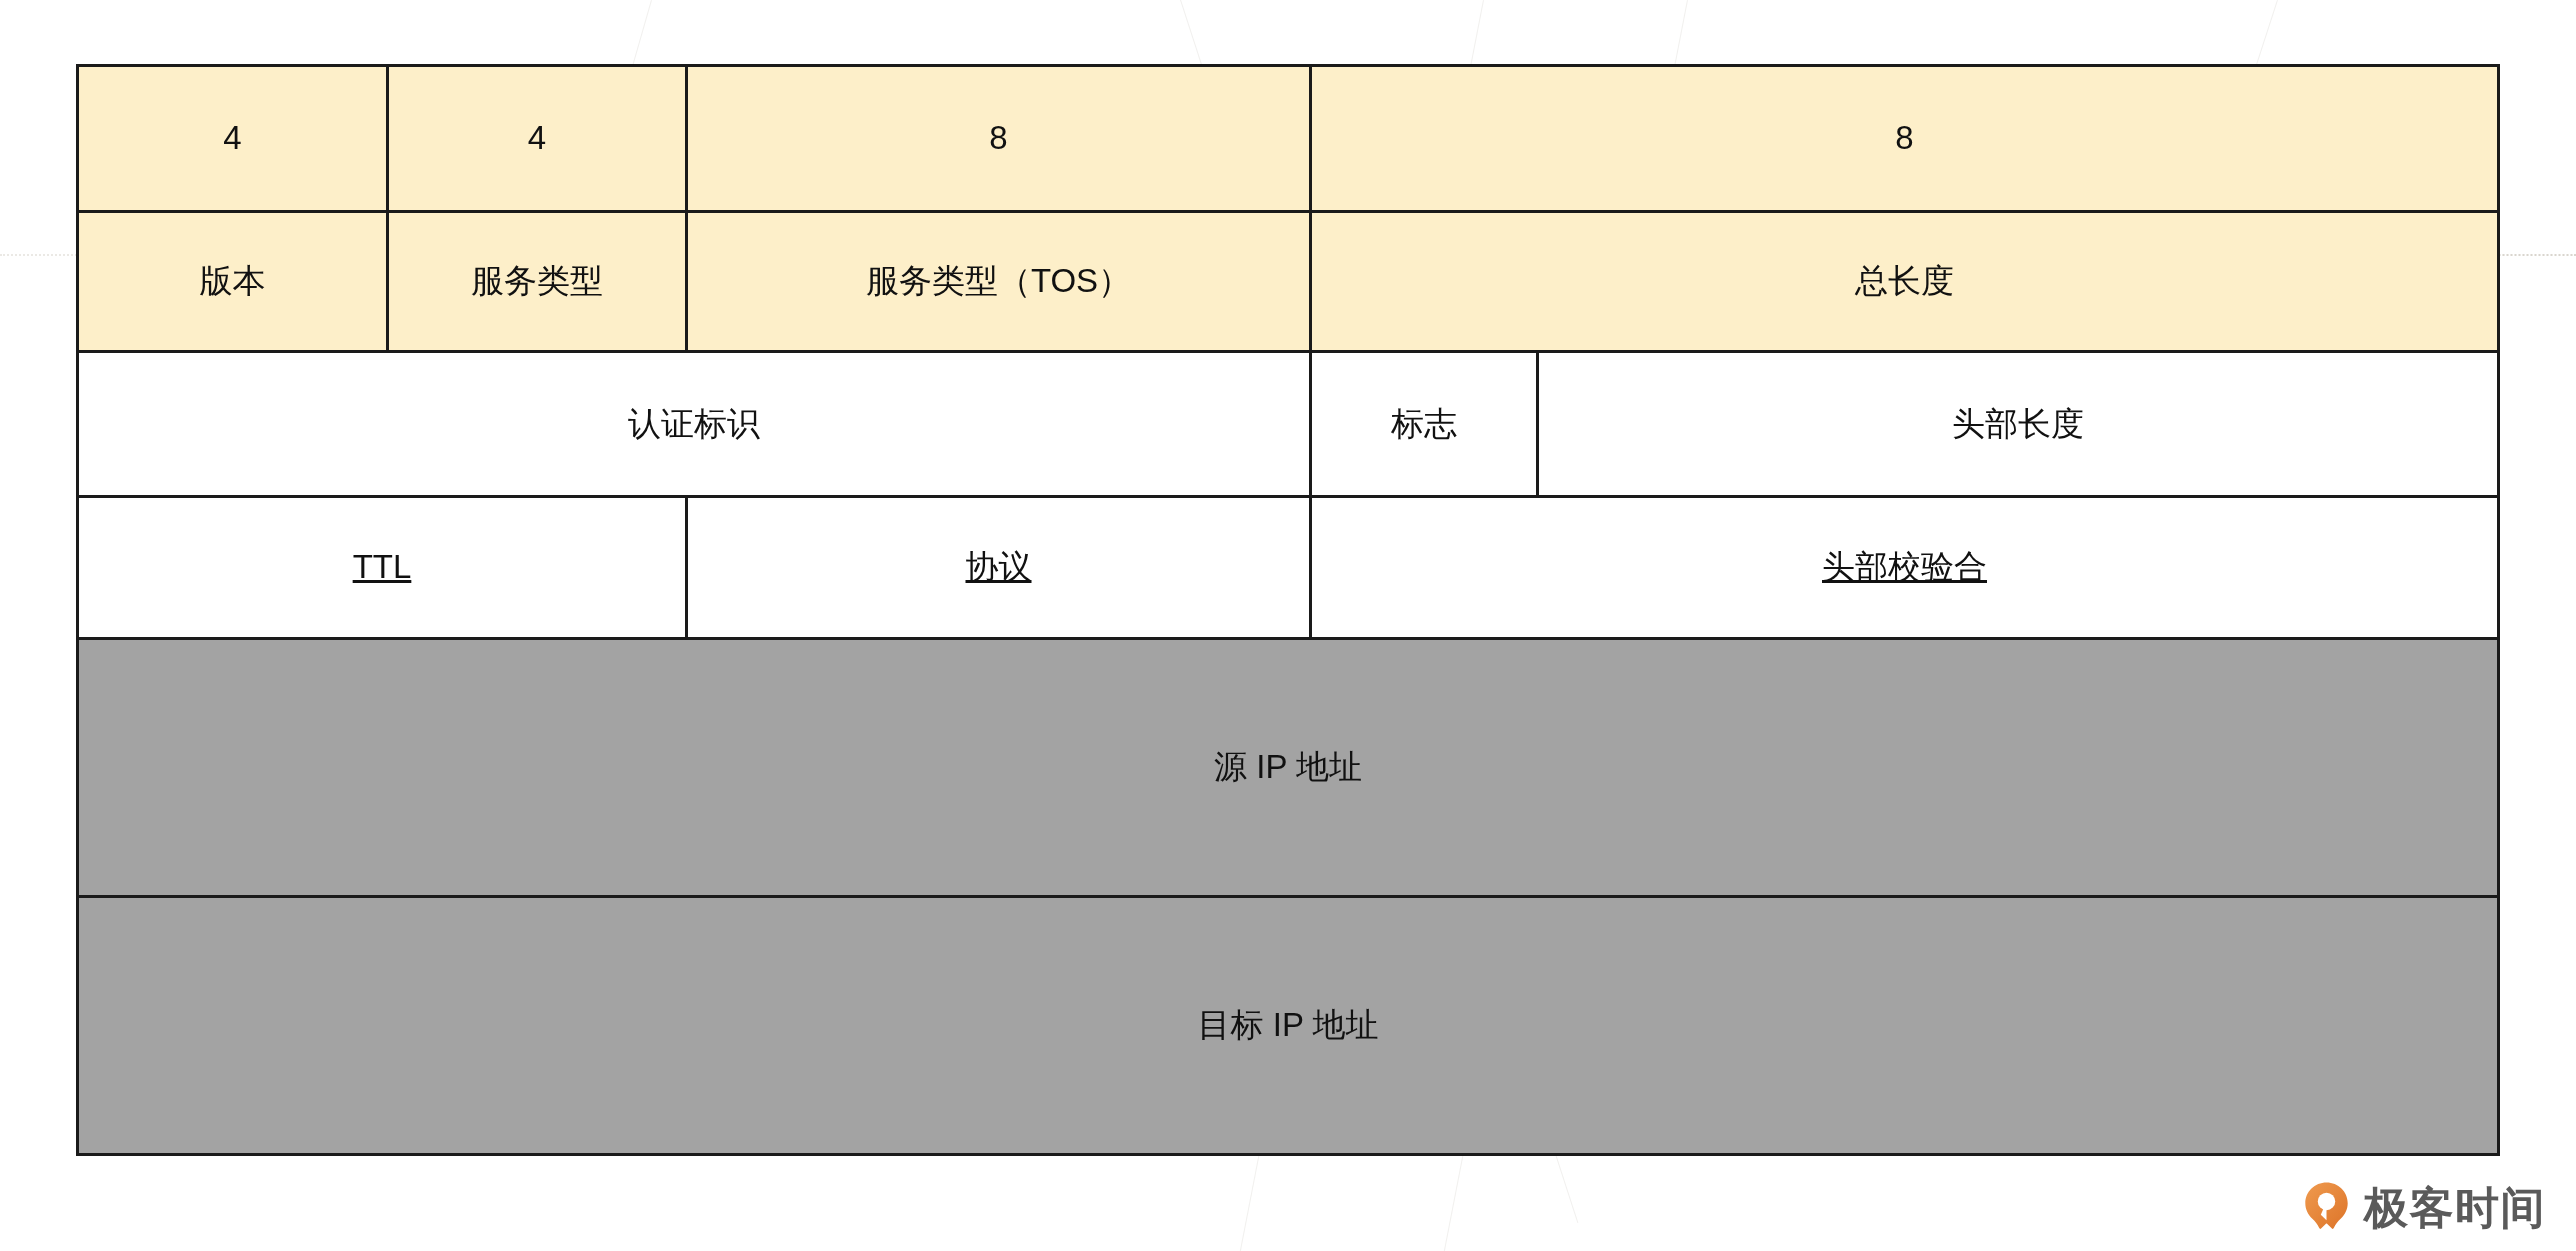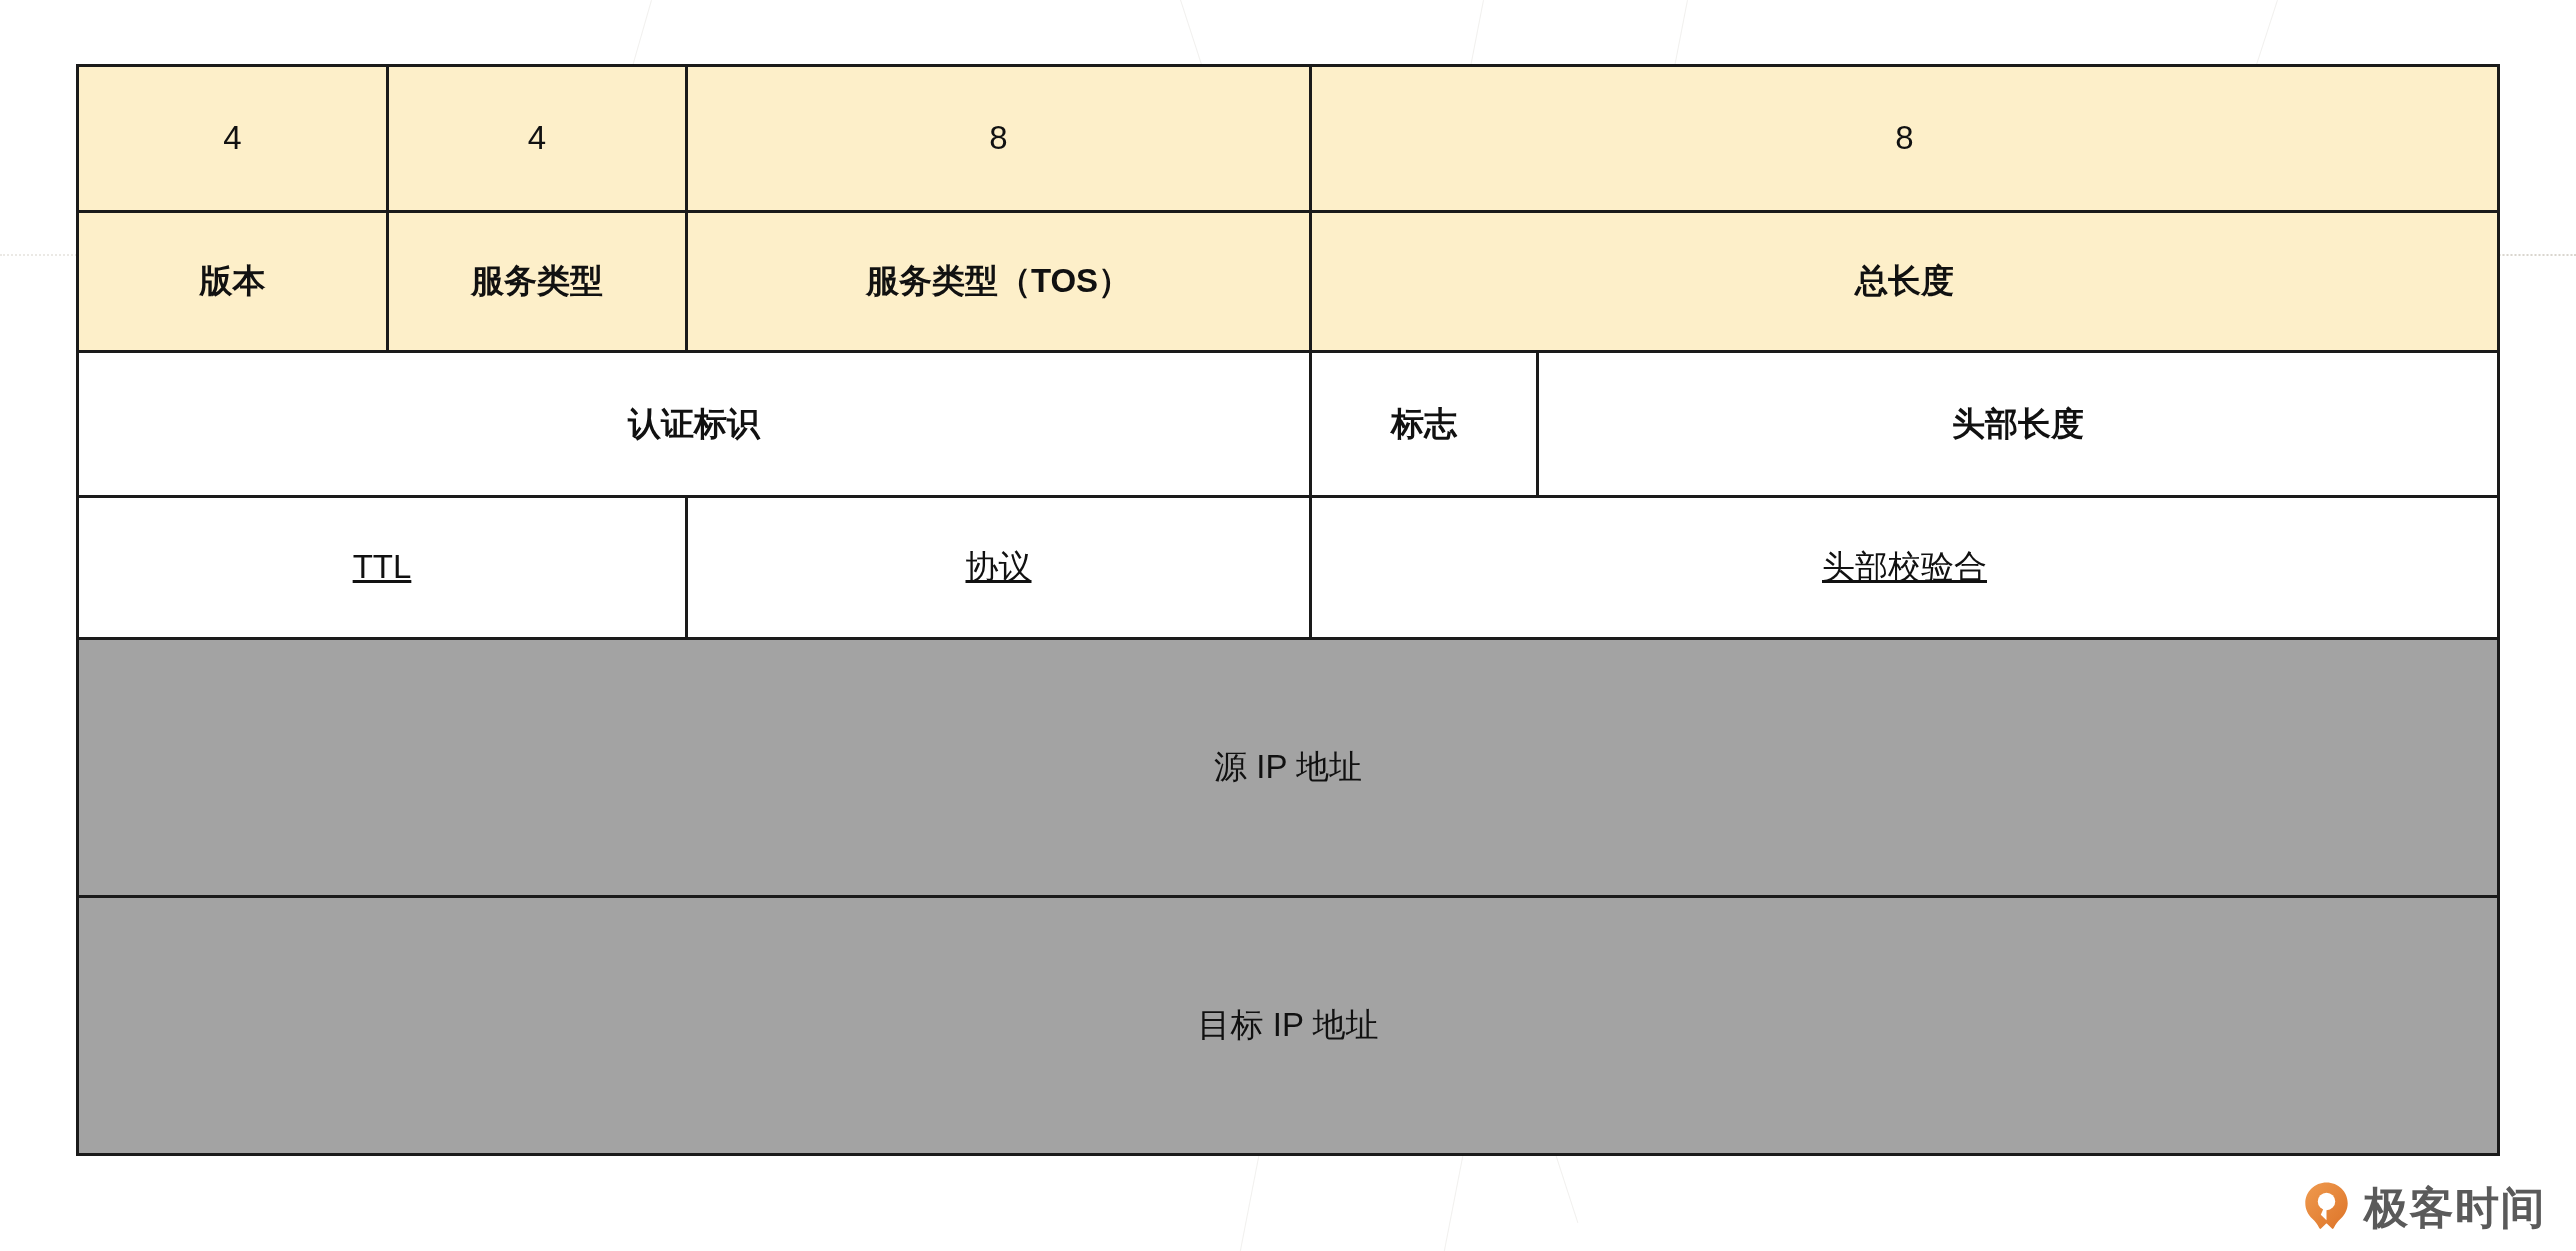--- a/index.html
+++ b/index.html
@@ -56,22 +56,22 @@
     border:3.8px solid #1a1a1a;
     text-align:center;vertical-align:middle;
     font-size:33px;color:#111111;
     padding:0;
     font-family:"Liberation Sans","DejaVu Sans",sans-serif;
   }
   td.cream{background:#fdefc9;}
   td.white{background:#ffffff;}
   td.blue {background:#a3a3a3;}
   tr.r-bits td{height:79px;}
-  tr.r-names td{height:76px;font-weight:bold;}
-  tr.r-ident td{height:78px;font-weight:bold;}
+  tr.r-names td{height:76px;}
+  tr.r-ident td{height:78px;}
   tr.r-ttl  td{height:77px;text-decoration:underline;}
   tr.r-ip   td{height:142px;}
 
   
   #brand-logo{
     position:absolute;
     right:30px;bottom:16.6px;
     display:flex;align-items:center;gap:13.6px;
     z-index:3;
   }

